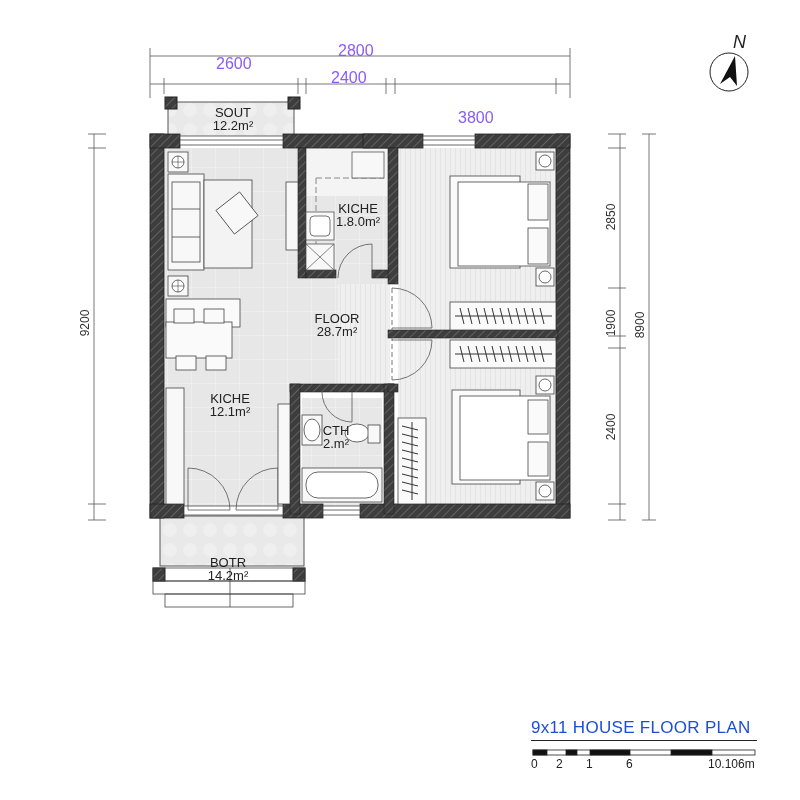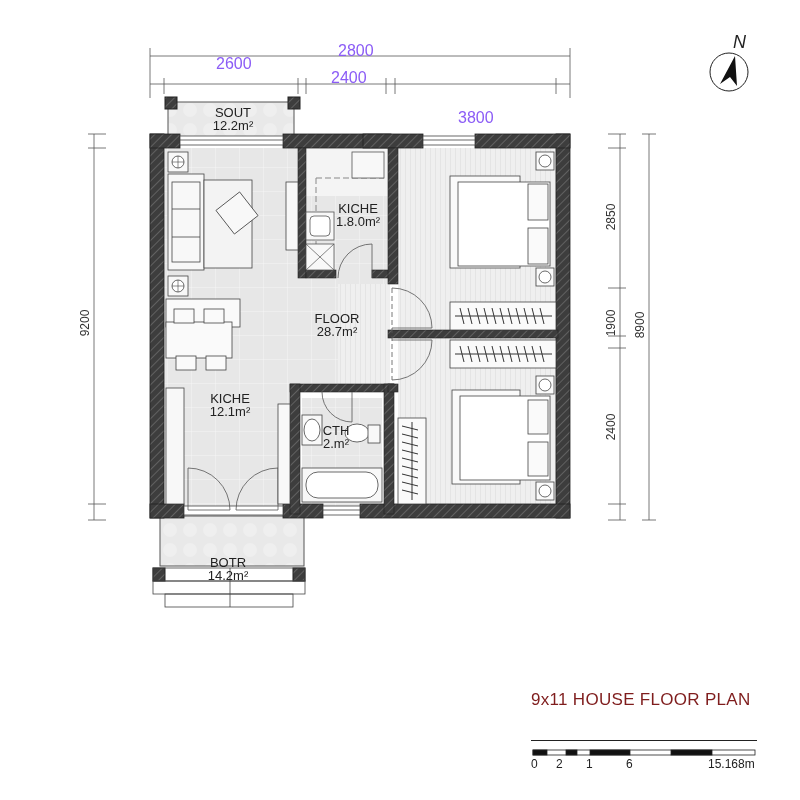--- a/index.html
+++ b/index.html
@@ -1,21 +1,21 @@
 <!DOCTYPE html>
 <html><head>
 <meta charset="utf-8">
 <style>
   html,body{margin:0;padding:0;background:#ffffff;}
   body{width:800px;height:800px;position:relative;overflow:hidden;font-family:"Liberation Sans",sans-serif;color:#222;}
   .abs{position:absolute;}
   .dimtxt{position:absolute;font-size:16px;color:#8b5cf6;white-space:nowrap;}
   .vtxt{position:absolute;font-size:12px;color:#333;white-space:nowrap;transform:rotate(-90deg);transform-origin:center center;}
   .room-label{position:absolute;text-align:center;font-size:13px;line-height:13px;color:#222;white-space:nowrap;}
-  .title{position:absolute;left:531px;top:690px;font-size:17px;letter-spacing:0.3px;color:#7f1d1d;}
+  .title{position:absolute;left:531px;top:718px;font-size:17px;letter-spacing:0.3px;color:#1d4ed8;}
   .title-rule{position:absolute;left:531px;top:740px;width:226px;height:1px;background:#222;}
   .scale-lbl{position:absolute;top:757px;font-size:12px;color:#222;}
 </style>
 </head>
 <body>
 
 <svg class="abs" style="left:0;top:0" width="800" height="800" viewBox="0 0 800 800">
   <defs>
     <pattern id="hatch" width="6" height="6" patternUnits="userSpaceOnUse" patternTransform="rotate(45)">
       <rect width="6" height="6" fill="#3d3d3d"></rect>
@@ -271,13 +271,13 @@
   <div>BOTR</div>
     <div>14.2m²</div>
 </div>
 
 <div class="title">9x11 HOUSE FLOOR PLAN</div>
 <div class="title-rule"></div>
 <div class="scale-lbl" style="left:531px;">0</div>
 <div class="scale-lbl" style="left:556px;">2</div>
 <div class="scale-lbl" style="left:586px;">1</div>
 <div class="scale-lbl" style="left:626px;">6</div>
-<div class="scale-lbl" style="left:708px;">15.168m</div>
+<div class="scale-lbl" style="left:708px;">10.106m</div>
 
 </body></html>

